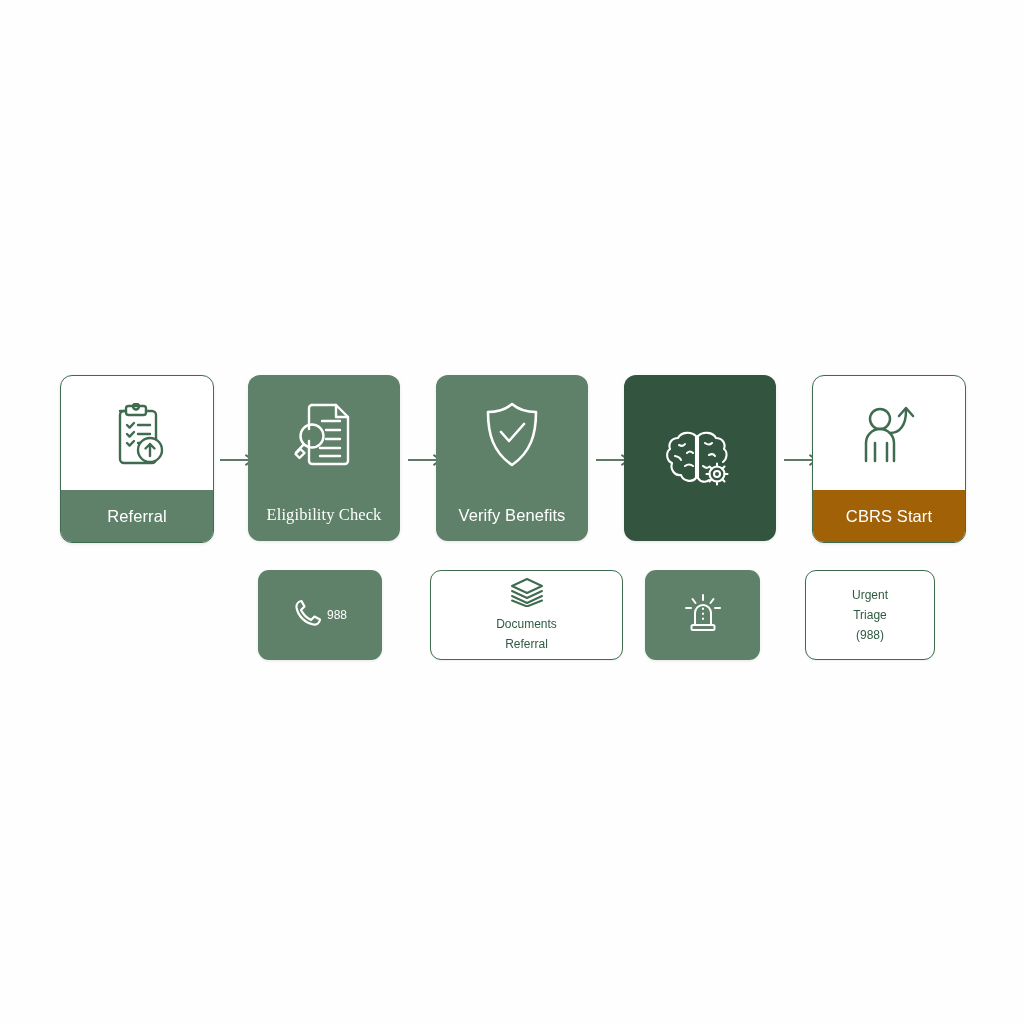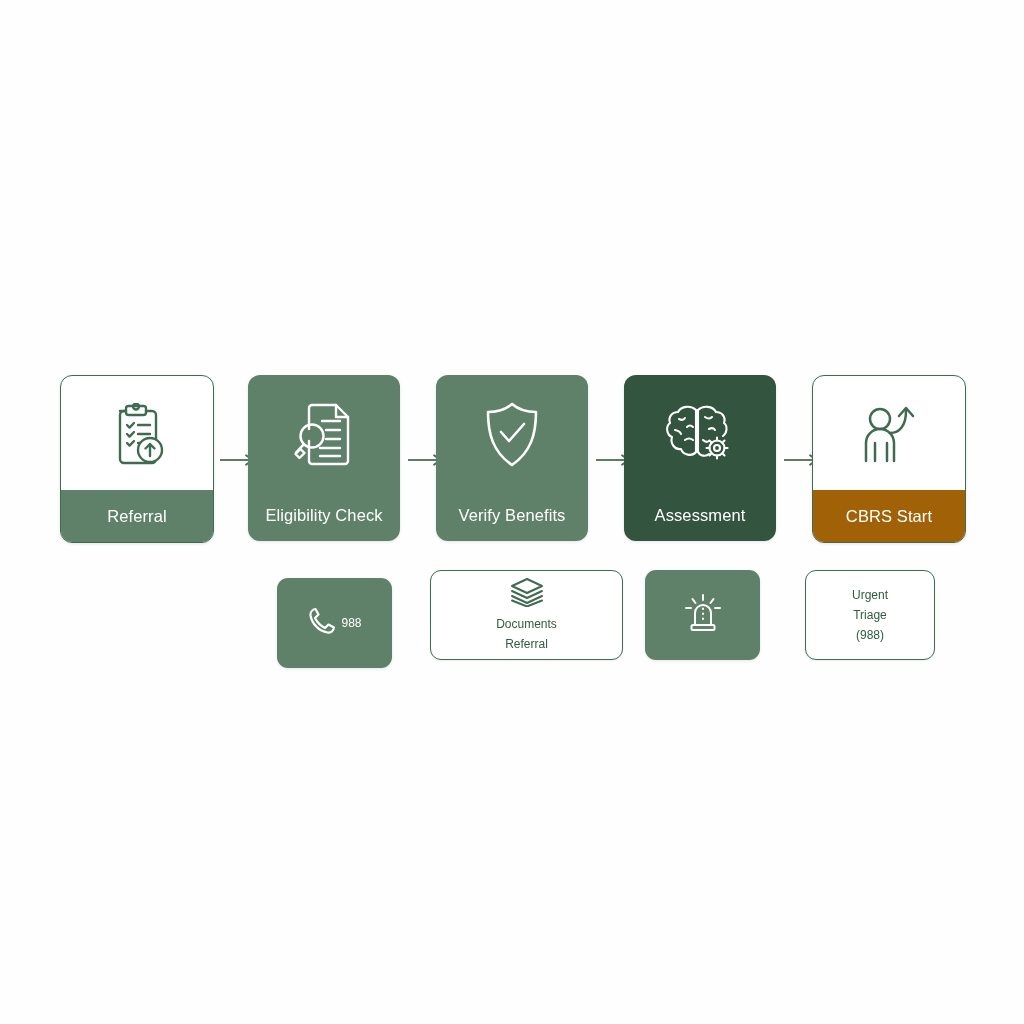--- a/index.html
+++ b/index.html
@@ -173,21 +173,21 @@
       <div class="card-label">Referral</div>
     </div>
 
     <div class="connector" style="left:160px;">
       <svg width="38" height="14" viewBox="0 0 38 14">
         <path d="M0 7 H30" stroke="#4a6e56" stroke-width="1.8" fill="none"></path>
         <path d="M26 2.2 L32.5 7 L26 11.8" stroke="#4a6e56" stroke-width="1.8" fill="none" stroke-linecap="round" stroke-linejoin="round"></path>
       </svg>
     </div>
 
-    <div class="step-card filled-light" style="left:188px;">
+    <div class="step-card filled-light" style="left:188px;font-family:Liberation Serif, serif;">
       <div class="card-icon-area">
         <span>
           <svg width="64" height="68" viewBox="0 0 64 68" fill="none" stroke="#ffffff" stroke-width="2.4" stroke-linecap="round" stroke-linejoin="round">
             <path d="M20 4 H44 L56 16 V60 a3 3 0 0 1 -3 3 H20 a3 3 0 0 1 -3 -3 V40"></path>
             <path d="M17 28 V7 a3 3 0 0 1 3 -3"></path>
             <path d="M44 4 V16 H56"></path>
             <path d="M30 20 h18 M34 29 h14 M34 38 h14 M28 47 h20 M28 55 h20"></path>
             <circle cx="20" cy="35" r="11.5" fill="none"></circle>
             <path d="M11.8 43.4 L4 51.5"></path>
             <path d="M8.5 48 l4 4 -5 5 -4 -4 z"></path>
@@ -232,21 +232,20 @@
             <path d="M33 50 C35 54 41 55 44 52"></path>
             <path d="M33 8 V50"></path>
             <path d="M14 17 q4 2 6 -1 M10 28 q5 1 6 4 M20 38 q4 -3 8 0 M22 25 q3 -3 6 0"></path>
             <path d="M40 15 q4 3 7 0 M44 27 q4 -2 6 1 M38 38 q3 3 6 1"></path>
             <circle cx="52" cy="46" r="7.5"></circle>
             <circle cx="52" cy="46" r="3"></circle>
             <path d="M52 35.5 v3 M52 53.5 v3 M41.5 46 h3 M59.5 46 h3 M44.5 38.5 l2.2 2.2 M57.3 51.3 l2.2 2.2 M59.5 38.5 l-2.2 2.2 M46.7 51.3 l-2.2 2.2"></path>
           </svg>
         </span>
       </div>
-      <div class="card-label">Assessment</div>
     </div>
 
     <div class="connector" style="left:724px;">
       <svg width="38" height="14" viewBox="0 0 38 14">
         <path d="M0 7 H30" stroke="#4a6e56" stroke-width="1.8" fill="none"></path>
         <path d="M26 2.2 L32.5 7 L26 11.8" stroke="#4a6e56" stroke-width="1.8" fill="none" stroke-linecap="round" stroke-linejoin="round"></path>
       </svg>
     </div>
 
     <div class="step-card white dark-band" style="left:752px;">
@@ -261,21 +260,21 @@
           </svg>
         </span>
       </div>
       <div class="card-label">CBRS Start</div>
     </div>
 
   </div>
 
   <div id="tag-row">
 
-    <div class="tag-card filled" style="left:217px; width:115px;margin-top:8px;">
+    <div class="tag-card filled" style="left:198px; width:124px;">
       <div class="tag-inline">
         <span>
           <svg width="30" height="30" viewBox="0 0 30 30" fill="none" stroke="#ffffff" stroke-width="2.2" stroke-linecap="round" stroke-linejoin="round">
             <path d="M8.5 3 C5.5 3.5 3 6 3.5 9.5 C5 18 12 25 20.5 26.5 C24 27 26.5 24.5 27 21.5 L21.5 18.5 L18 22 C14 20 10 16 8 12 L11.5 8.5 Z"></path>
           </svg>
         </span>
         <span class="tag-text">988</span>
       </div>
     </div>
 

